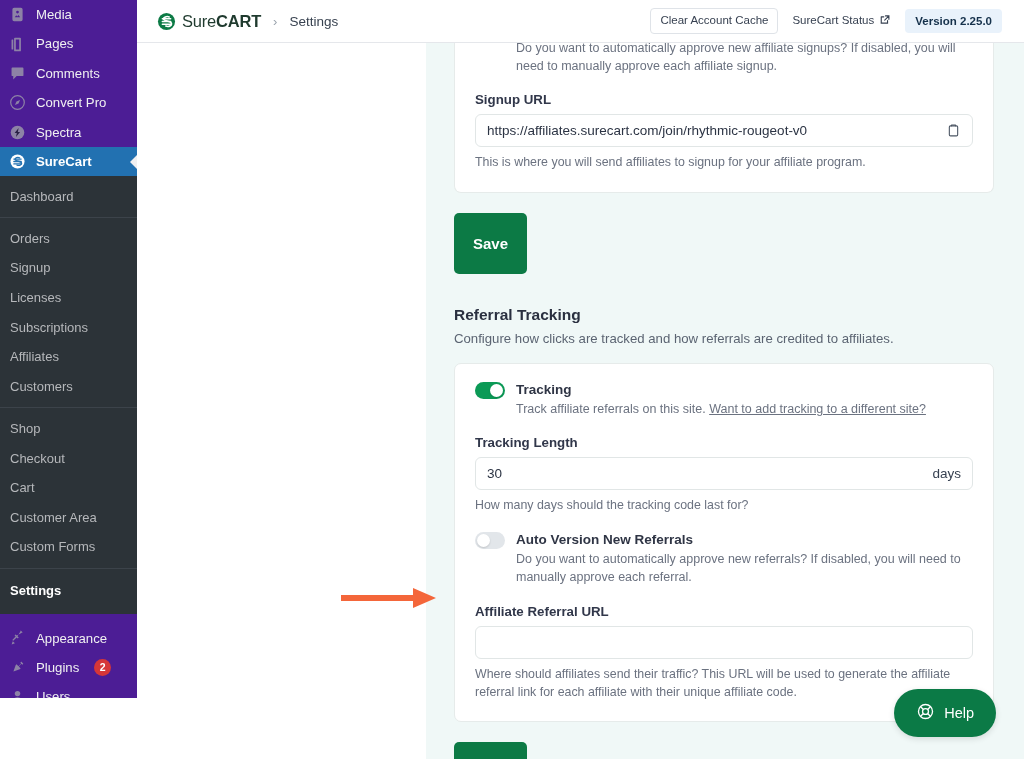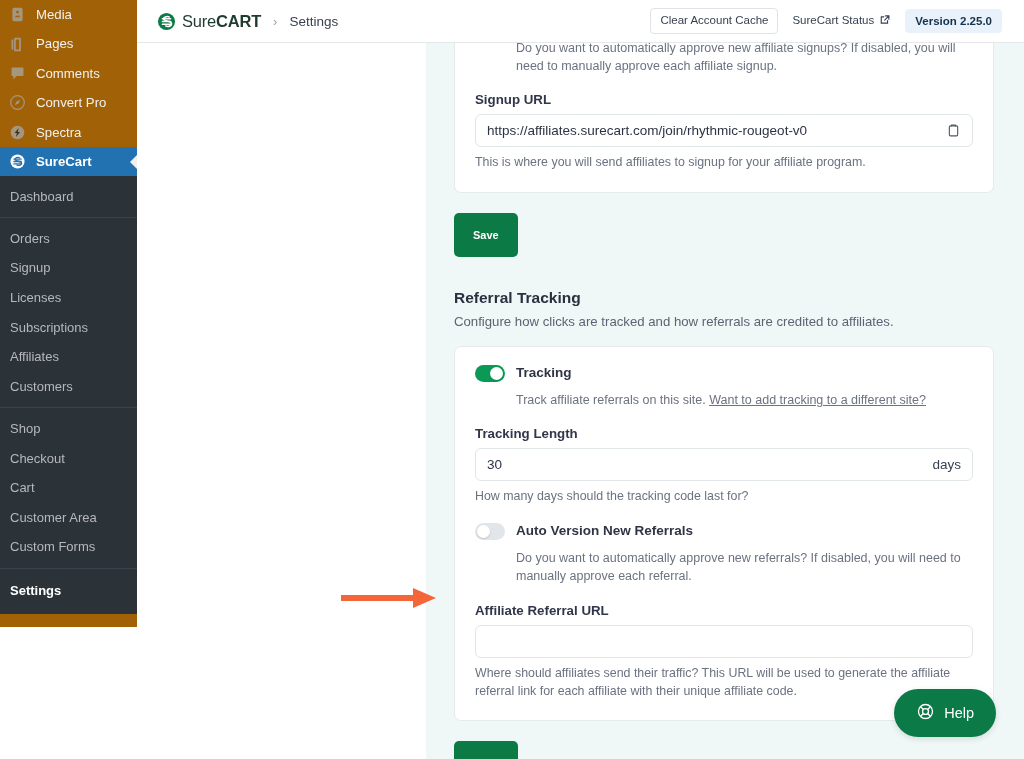--- a/index.html
+++ b/index.html
@@ -6,22 +6,22 @@
   html, body {
     width: 1024px; height: 759px;
     font-family: "Liberation Sans", sans-serif;
     background: #ffffff;
     overflow: hidden;
   }
   .screen { position: relative; width: 1024px; height: 759px; display: flex; }
 
   
   .wp-sidebar {
-    width: 137px; min-width: 137px; height: 627px;
-    background: #a16207; color: #c3c4c7;
+    width: 137px; min-width: 137px; height: 698px;
+    background: #4c1d95; color: #c3c4c7;
     font-size: 13px; position: relative; overflow: hidden;
   }
   .wp-item {
     display: flex; align-items: center; gap: 9px;
     height: 29.4px; padding: 0 10px 0 8px;
     color: #f0f0f1; font-size: 13.2px; line-height: 1;
     cursor: pointer;
   }
   .wp-item .ic { width: 19px; height: 19px; display:inline-flex; align-items:center; justify-content:center; opacity: .72; flex: none;}
   .wp-item .ic svg { display:block; }
@@ -110,29 +110,29 @@
   }
   .toggle.on { background: #0b9a56; }
   .toggle.off { background: #e2e6ea; }
   .toggle .knob {
     position: absolute; top: 2px; width: 13px; height: 13px; border-radius: 50%;
     background: #fff; box-shadow: 0 1px 2px rgba(0,0,0,.15);
   }
   .toggle.on .knob { right: 2px; }
   .toggle.off .knob { left: 2px; }
   .toggle-title { font-size: 13.5px; font-weight: 700; color: #2f3545; line-height: 17px; }
-  .toggle-desc { font-size: 12.5px; color: #6b7280; line-height: 1.45; margin-top: 10px; }
+  .toggle-desc { font-size: 12.5px; color: #6b7280; line-height: 1.45; margin-top: 2px; }
   .toggle-desc a { color: #6b7280; text-decoration: underline; }
 
   .section-title { font-size: 15.5px; font-weight: 700; color: #2a3040; }
   .section-sub { font-size: 13.2px; color: #5b6472; margin-top: 7px; }
 
   .btn-save {
     background: #0c7a45; color: #fff; border: none; border-radius: 5px;
-    font-size: 11px; font-weight: 600; padding: 16px 19px; cursor: pointer;
+    font-size: 15px; font-weight: 600; padding: 22px 19px; cursor: pointer;
     font-family: inherit;
   }
 
   .grid2 { display: flex; gap: 16px; }
   .grid2 > div { flex: 1; min-width: 0; }
 
   .select-box {
     border: 1px solid #e1e6e6; border-radius: 6px; background: #fff;
     height: 33px; display: flex; align-items: center; justify-content: space-between;
     padding: 0 11px; font-size: 13.5px; color: #2c3444; cursor: pointer;

